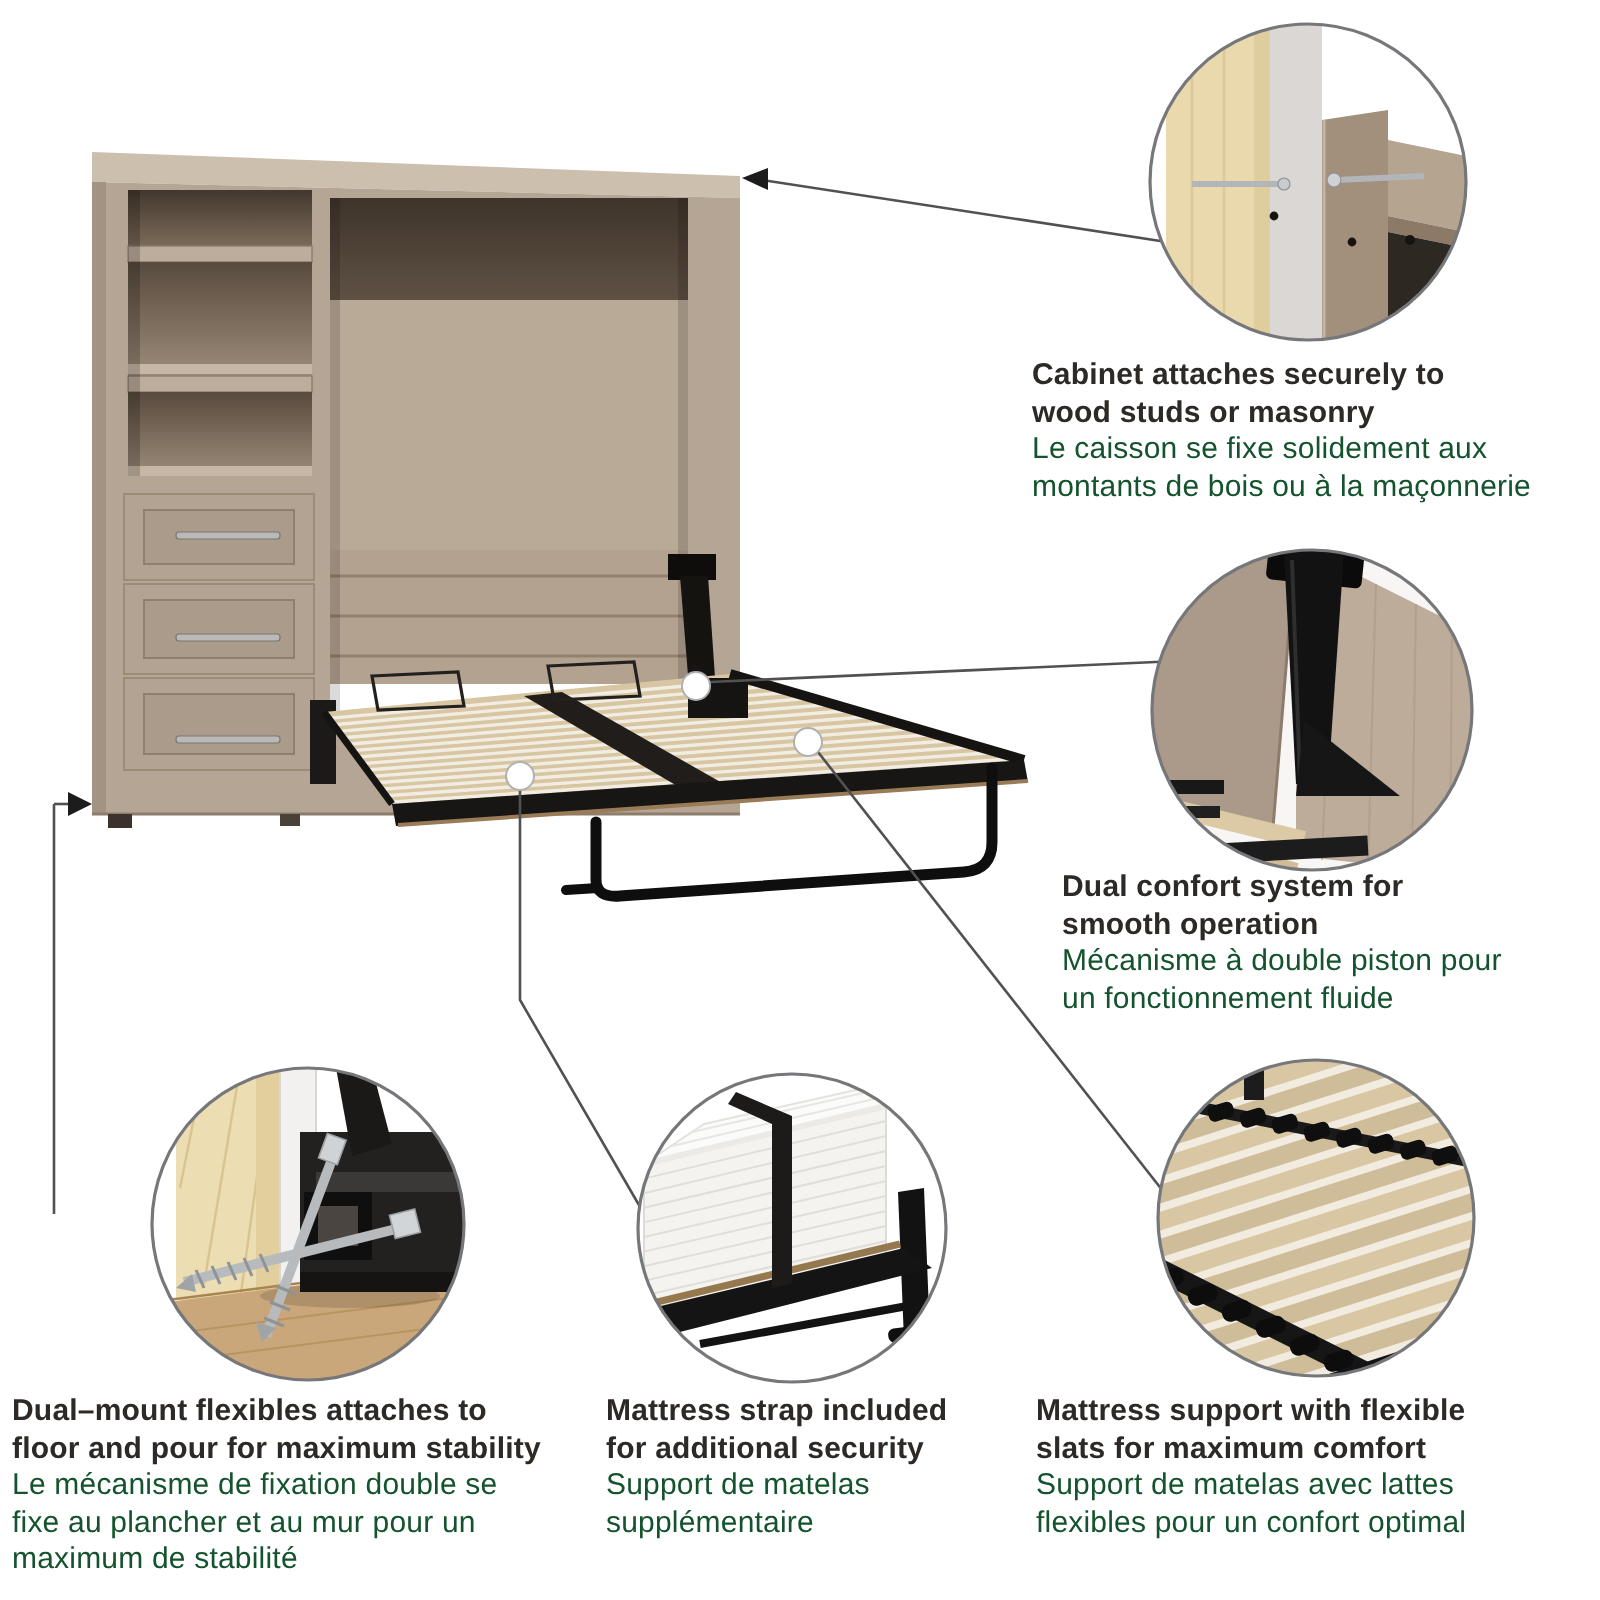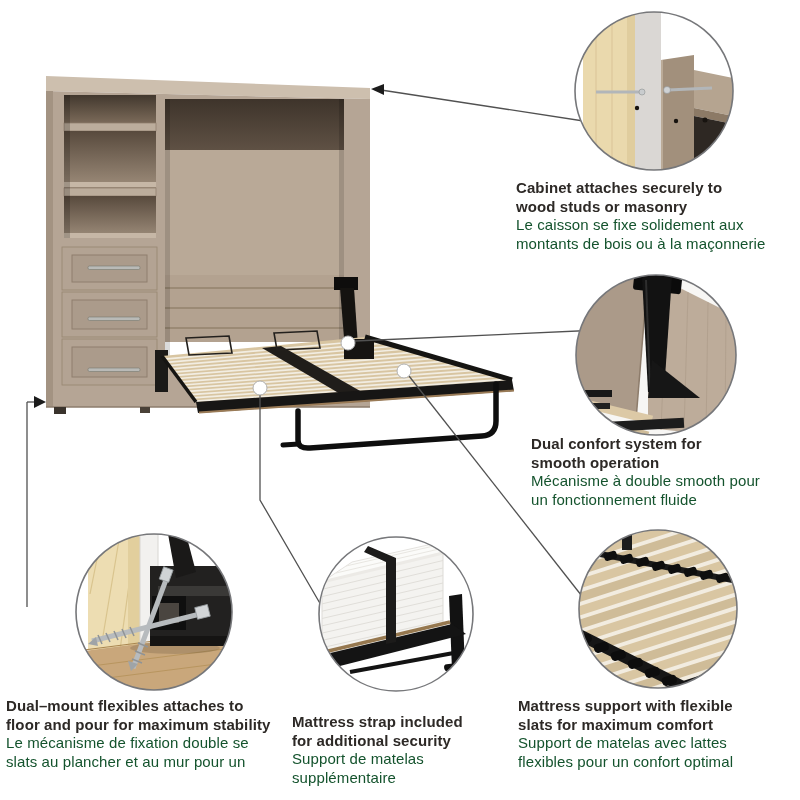--- a/index.html
+++ b/index.html
@@ -316,32 +316,33 @@
 <div class="caption" style="left:516px;top:179px;width:280px;">
   <div class="t">Cabinet attaches securely to</div>
   <div class="t">wood studs or masonry</div>
   <div class="s">Le caisson se fixe solidement aux</div>
   <div class="s">montants de bois ou à la maçonnerie</div>
 </div>
 
 <div class="caption" style="left:531px;top:435px;width:250px;">
   <div class="t">Dual confort system for</div>
   <div class="t">smooth operation</div>
-  <div class="s">Mécanisme à double smooth pour</div>
+  <div class="s">Mécanisme à double piston pour</div>
   <div class="s">un fonctionnement fluide</div>
 </div>
 
 <div class="caption" style="left:6px;top:697px;width:295px;">
   <div class="t">Dual–mount flexibles attaches to</div>
   <div class="t">floor and pour for maximum stability</div>
   <div class="s">Le mécanisme de fixation double se</div>
-  <div class="s">slats au plancher et au mur pour un</div>
-</div>
-
-<div class="caption" style="left:292px;top:697px;width:215px;margin-top:16px;">
+  <div class="s">fixe au plancher et au mur pour un</div>
+  <div class="s">maximum de stabilité</div>
+</div>
+
+<div class="caption" style="left:303px;top:697px;width:215px;">
   <div class="t">Mattress strap included</div>
   <div class="t">for additional security</div>
   <div class="s">Support de matelas</div>
   <div class="s">supplémentaire</div>
 </div>
 
 <div class="caption" style="left:518px;top:697px;width:284px;">
   <div class="t">Mattress support with flexible</div>
   <div class="t">slats for maximum comfort</div>
   <div class="s">Support de matelas avec lattes</div>

